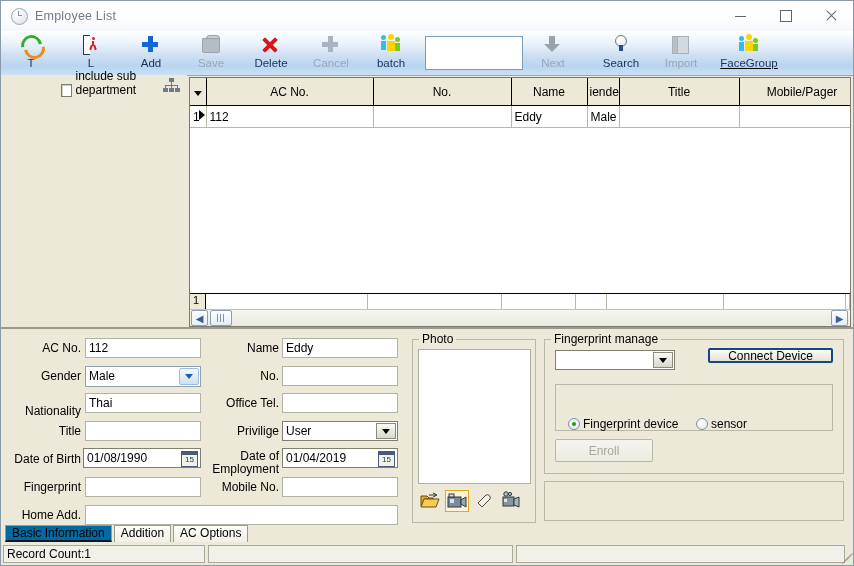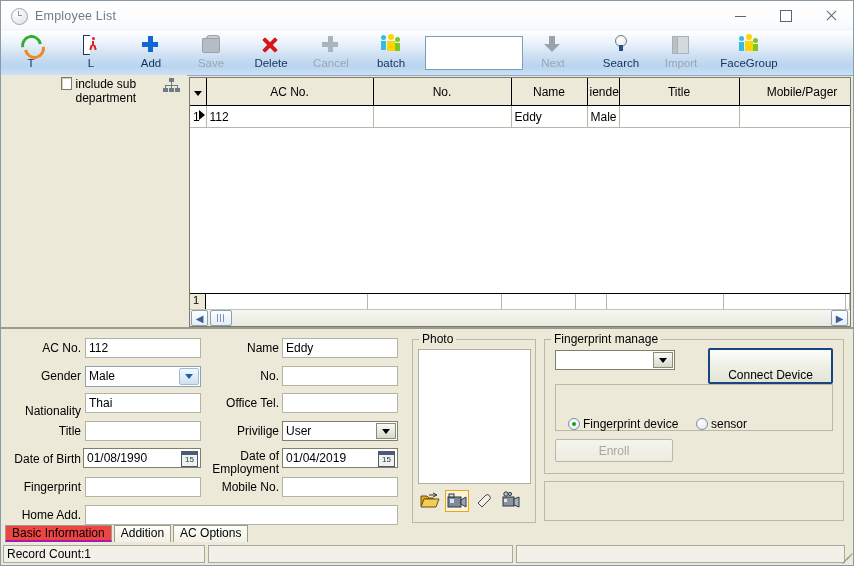--- a/index.html
+++ b/index.html
@@ -101,21 +101,21 @@
   .ic-doc .pg{position:absolute;left:4px;top:2px;width:13px;height:16px;background:#d4d9de;
       border:1px solid #a8b0b8;}
   .ic-doc .bd{position:absolute;left:2px;top:2px;width:4px;height:16px;background:#b8c0c8;
       border:1px solid #a8b0b8;}
 
   .tbox{width:92px;height:30px;background:#fff;border:1px solid #7f9db9;margin-top:5px;margin-left:4px;}
 
   
   .mid{position:absolute;left:0;top:74px;right:0;height:252px;display:flex;}
   .leftpane{width:186px;box-sizing:border-box;padding:0;background:#ece9d8;position:relative;}
-  .chkrow{height:20px;display:flex;align-items:flex-start;padding:2px 4px 0 22px;position:relative;margin-left:38px;}
+  .chkrow{height:20px;display:flex;align-items:flex-end;padding:2px 4px 0 22px;position:relative;margin-left:38px;}
   .chk{width:13px;height:13px;border:1px solid #7b7b6e;background:#fff;box-sizing:border-box;
        box-shadow:inset 1px 1px 0 #cfcfc4;}
   .chkrow .ctxt{margin-left:3px;font-size:12px;color:#000;}
   .orgico{position:absolute;right:8px;top:3px;width:16px;height:14px;}
   .orgico i{position:absolute;background:#6e7b88;}
   .tree{position:absolute;left:6px;top:22px;right:8px;bottom:4px;background:#fff;border:1px solid #a0a0a0;
         box-sizing:border-box;padding:2px 0 0 2px;overflow:hidden;}
   .tnode{font-size:12px;line-height:15px;color:#000;white-space:nowrap;}
   .tchild{margin-left:10px;font-size:12px;line-height:15px;color:#000;white-space:nowrap;}
   .tchild .elbow{color:#9a9a9a;letter-spacing:-1px;font-family:"DejaVu Sans Mono",monospace;font-size:11px;}
@@ -196,21 +196,21 @@
       background:radial-gradient(circle at 35% 30%,#fff,#dfe7ee);margin-right:3px;position:relative;
       box-sizing:border-box;}
   .radio.on .dot:after{content:"";position:absolute;left:3px;top:3px;width:4px;height:4px;
       border-radius:50%;background:#17a017;}
 
   
   .tabs{position:absolute;left:4px;bottom:23px;height:18px;display:flex;align-items:flex-end;}
   .tab{height:17px;box-sizing:border-box;padding:0 6px;font-size:12px;line-height:15px;
        background:linear-gradient(#fdfdfa,#f0f0e6);border:1px solid #9c9c8c;border-bottom:none;
        margin-right:2px;color:#000;}
-  .tab.active{border-bottom:2px solid #a21caf;background:#ef4444;}
+  .tab.active{border-bottom:2px solid #0f172a;background:#0369a1;}
 
   
   .status{position:absolute;left:0;right:0;bottom:0;height:22px;background:#ece9d8;
           display:flex;align-items:center;padding:0 2px;box-sizing:border-box;}
   .stcell{height:18px;box-sizing:border-box;border:1px solid #a9a999;background:#f1f1ea;
           font-size:12px;line-height:16px;padding:0 3px;margin-right:3px;color:#000;overflow:hidden;}
   .grip{position:absolute;right:2px;bottom:2px;width:12px;height:12px;}
   .grip i{position:absolute;background:#9a9a8a;width:9px;height:1px;transform:rotate(-45deg);}
 </style>
 </head>
@@ -344,21 +344,21 @@
     <div class="tbtn disabled" style="width:60px;">
       <span class="ticon">
         <span class="ic-doc">
             <i class="pg"></i>
             <i class="bd"><b style="top:2px;"></b><b style="top:6px;"></b><b style="top:10px;"></b></i>
           </span>
       </span>
       <span class="lbl">Import</span>
     </div>
 
-    <div class="tbtn" style="width:76px;">
+    <div class="tbtn" style="width:76px;text-decoration:underline;">
       <span class="ticon">
         <span class="ic-people">
           <i class="p head cb" style="left:1px;top:2px;width:5px;height:5px;"></i>
           <i class="p cb" style="left:1px;top:8px;width:5px;height:9px;"></i>
           <i class="p head yb" style="left:8px;top:0px;width:6px;height:6px;"></i>
           <i class="p yb" style="left:7px;top:7px;width:8px;height:10px;"></i>
           <i class="p head gb" style="left:15px;top:4px;width:5px;height:5px;"></i>
           <i class="p gb" style="left:15px;top:10px;width:5px;height:7px;"></i>
         </span>
       </span>
@@ -548,36 +548,36 @@
     <div class="gbox" style="left:543px;top:10px;width:300px;height:135px;">
       <span class="cap">Fingerprint manage</span>
 
       <div class="combo classic" style="left:10px;top:10px;width:120px;height:20px;">
         <span></span>
         <span class="btn">
             <i></i>
           </span>
       </div>
 
-      <div class="btn3d focus" style="left:163px;top:8px;width:125px;height:36px;align-items:flex-end;">
+      <div class="btn3d focus" style="left:163px;top:8px;width:125px;height:15px;">
         <span>Connect Device</span>
       </div>
 
       <div class="gbox" style="left:10px;top:44px;width:278px;height:47px;">
         <div class="radio on" style="left:12px;top:15px;">
           <span class="dot"></span>
           <span>Fingerprint device</span>
         </div>
         <div class="radio" style="left:140px;top:15px;">
           <span class="dot"></span>
           <span>sensor</span>
         </div>
       </div>
 
-      <div class="btn3d disabled" style="left:10px;top:99px;width:118px;height:23px;">
+      <div class="btn3d disabled" style="left:10px;top:99px;width:98px;height:23px;">
         <span>Enroll</span>
       </div>
     </div>
 
     <div class="gbox" style="left:543px;top:152px;width:300px;height:40px;border-top:1px solid #b9b9a8;"></div>
   </div>
 
   <div class="tabs">
     <div class="tab active"><span>Basic Information</span></div>
     <div class="tab"><span>Addition</span></div>

